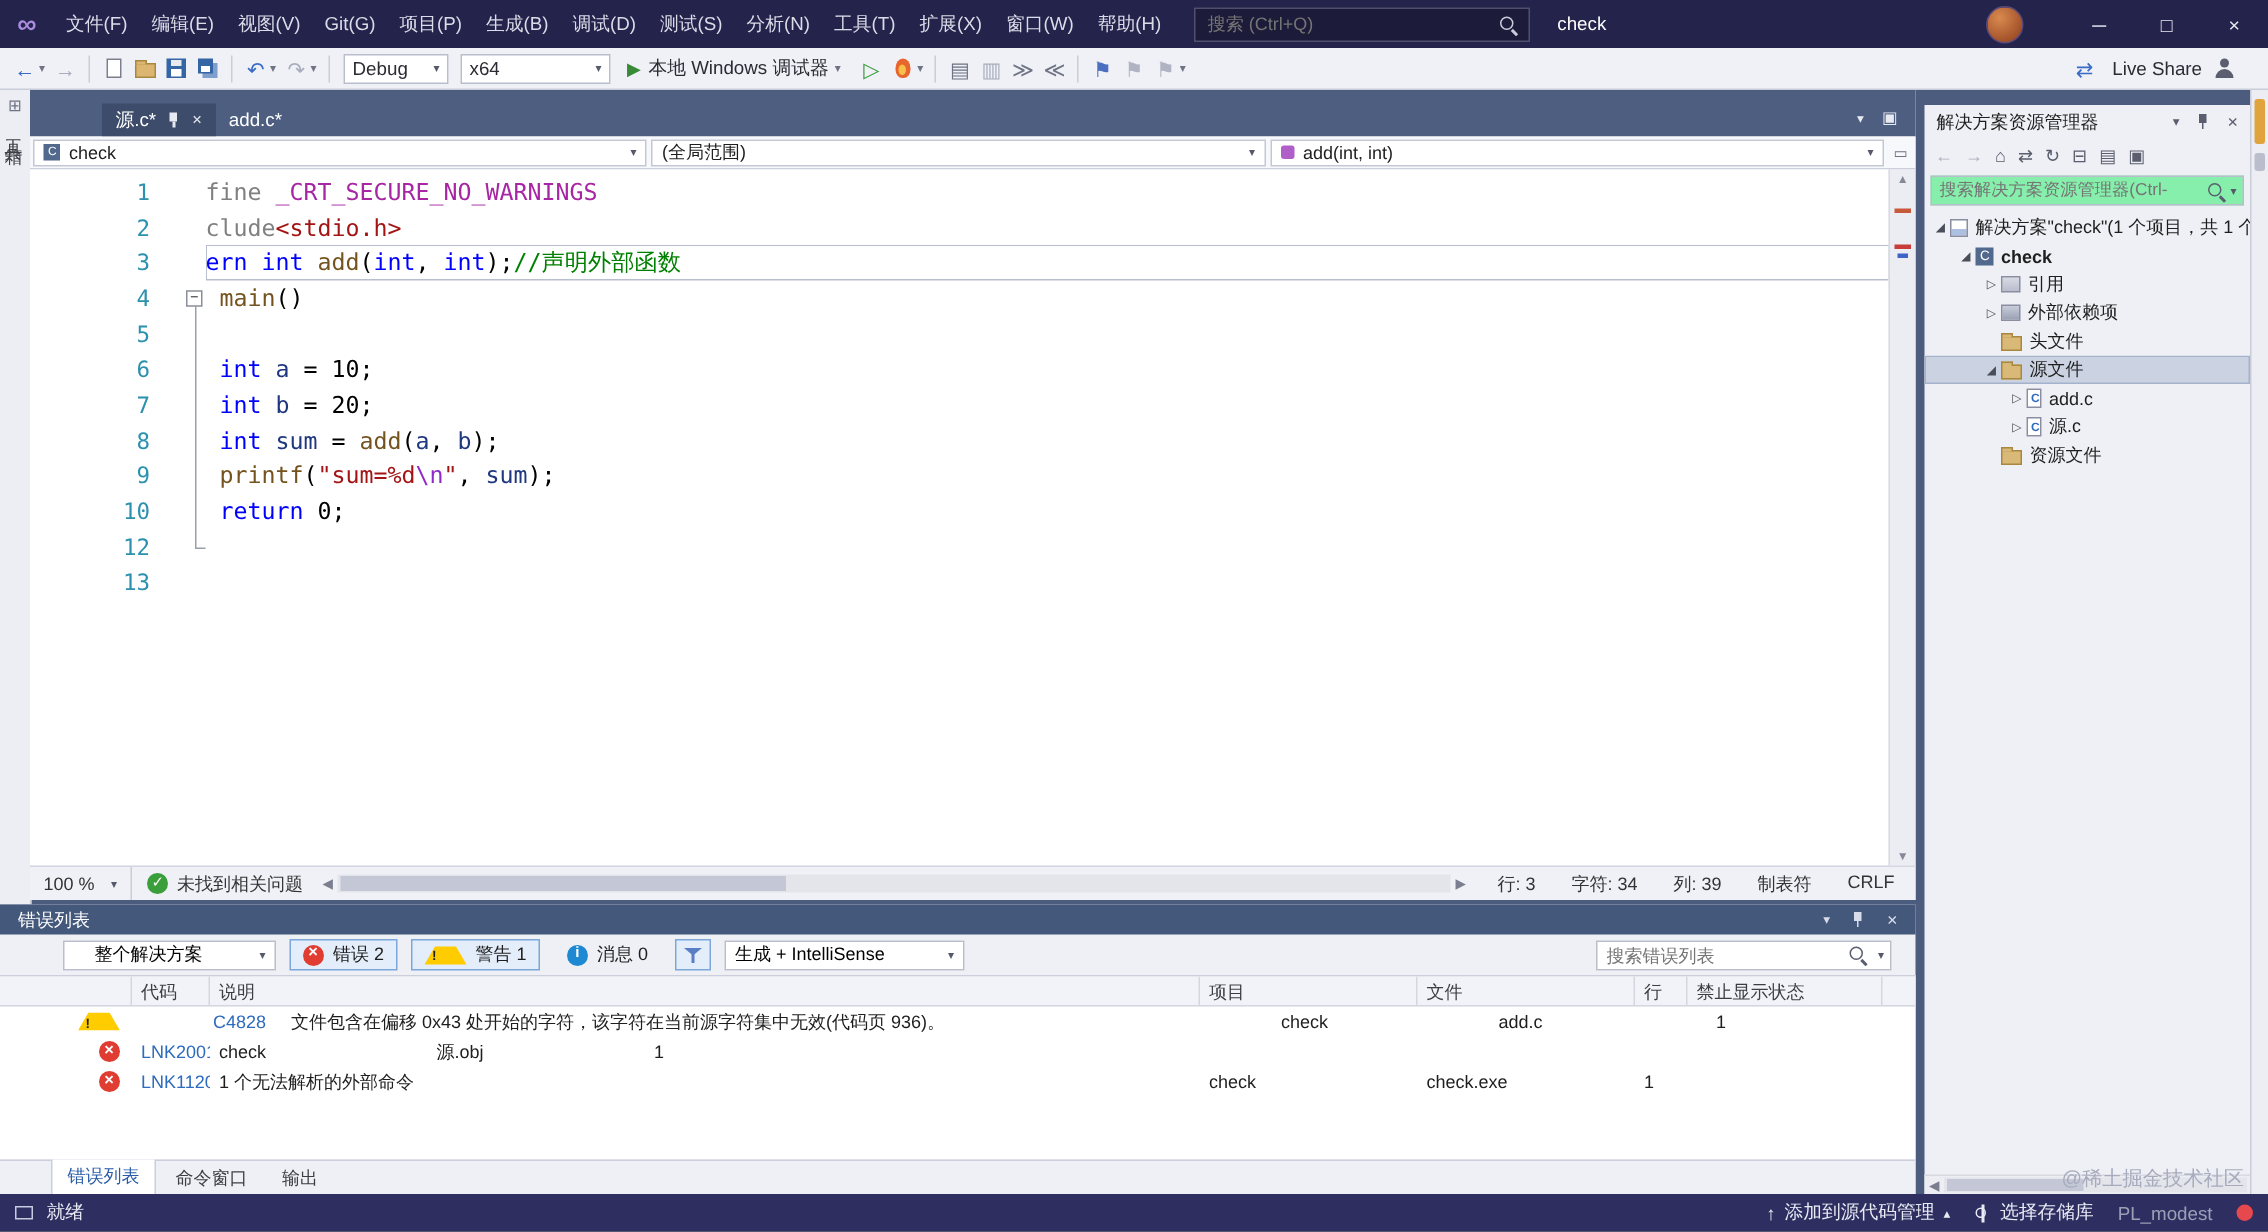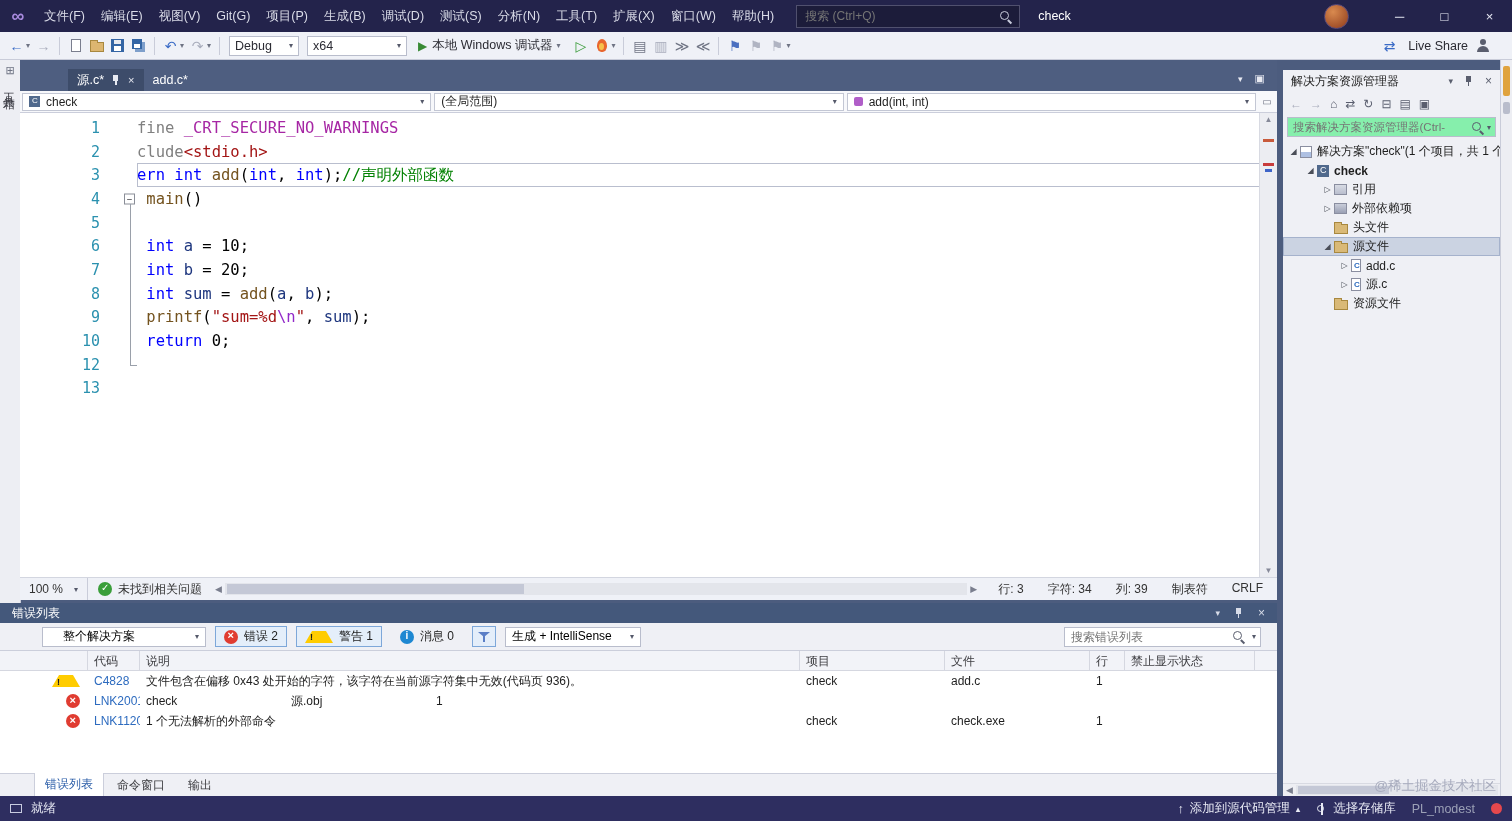--- a/index.html
+++ b/index.html
@@ -432,40 +432,40 @@
   <div class="errorlist">
     <div class="el-title">
       <span>错误列表</span>
       <div class="el-title-icons">
         <span>▾</span>
         <span class="i-pin" style="color:#D8DCE8;"></span>
         <span style="font-size:12px;">×</span>
       </div>
     </div>
     <div class="el-toolbar">
-      <div class="el-combo" style="width:164px;padding-left:20px;">
+      <div class="el-combo" style="width:142px;padding-left:20px;">
         <span style="flex:1;">整个解决方案</span>
         <span class="combo-caret">▾</span>
       </div>
       <div class="el-btn checked">
         <span class="sev-error"></span>
         <span>错误 2</span>
       </div>
       <div class="el-btn checked">
         <span class="sev-warn"></span>
         <span>警告 1</span>
       </div>
       <div class="el-btn">
         <span class="sev-info"></span>
         <span>消息 0</span>
       </div>
       <div class="el-btn checked" style="padding:0 5px;">
         <span class="i-funnel"></span>
       </div>
-      <div class="el-combo" style="width:136px;">
+      <div class="el-combo" style="width:160px;">
         <span style="flex:1;">生成 + IntelliSense</span>
         <span class="combo-caret">▾</span>
       </div>
       <div class="el-search">
         <input placeholder="搜索错误列表" style="">
         <span class="i-mag" style="color:#5A5E6E;margin-right:4px;"></span>
         <span class="combo-caret" style="margin-right:4px;">▾</span>
       </div>
     </div>
     <div class="el-grid">
@@ -476,21 +476,21 @@
           <div class="el-hc" style="flex: 0 0 145px; width: 145px;">项目</div>
           <div class="el-hc" style="flex: 0 0 145px; width: 145px;">文件</div>
           <div class="el-hc" style="flex: 0 0 35px; width: 35px;">行</div>
           <div class="el-hc" style="flex: 0 0 130px; width: 130px;">禁止显示状态</div>
         </div>
       <div>
           <div class="el-row">
             <div class="el-c sev" style="flex: 0 0 88px;">
               <span class="sev-warn"></span>
             </div>
-            <div class="el-c code" style="flex: 0 0 52px; width: 52px;">C4828</div>
+            <div class="el-c code" style="flex: 0 0 52px; width: 52px; margin-left: 48px;">C4828</div>
             <div class="el-c " style="flex: 0 0 660px; width: 660px;">文件包含在偏移 0x43 处开始的字符，该字符在当前源字符集中无效(代码页 936)。</div>
             <div class="el-c " style="flex: 0 0 145px; width: 145px;">check</div>
             <div class="el-c " style="flex: 0 0 145px; width: 145px;">add.c</div>
             <div class="el-c " style="flex: 0 0 35px; width: 35px;">1</div>
             <div class="el-c " style="flex: 0 0 130px; width: 130px;"></div>
           </div>
           <div class="el-row">
             <div class="el-c sev" style="flex: 0 0 88px;">
               <span class="sev-error"></span>
             </div>

